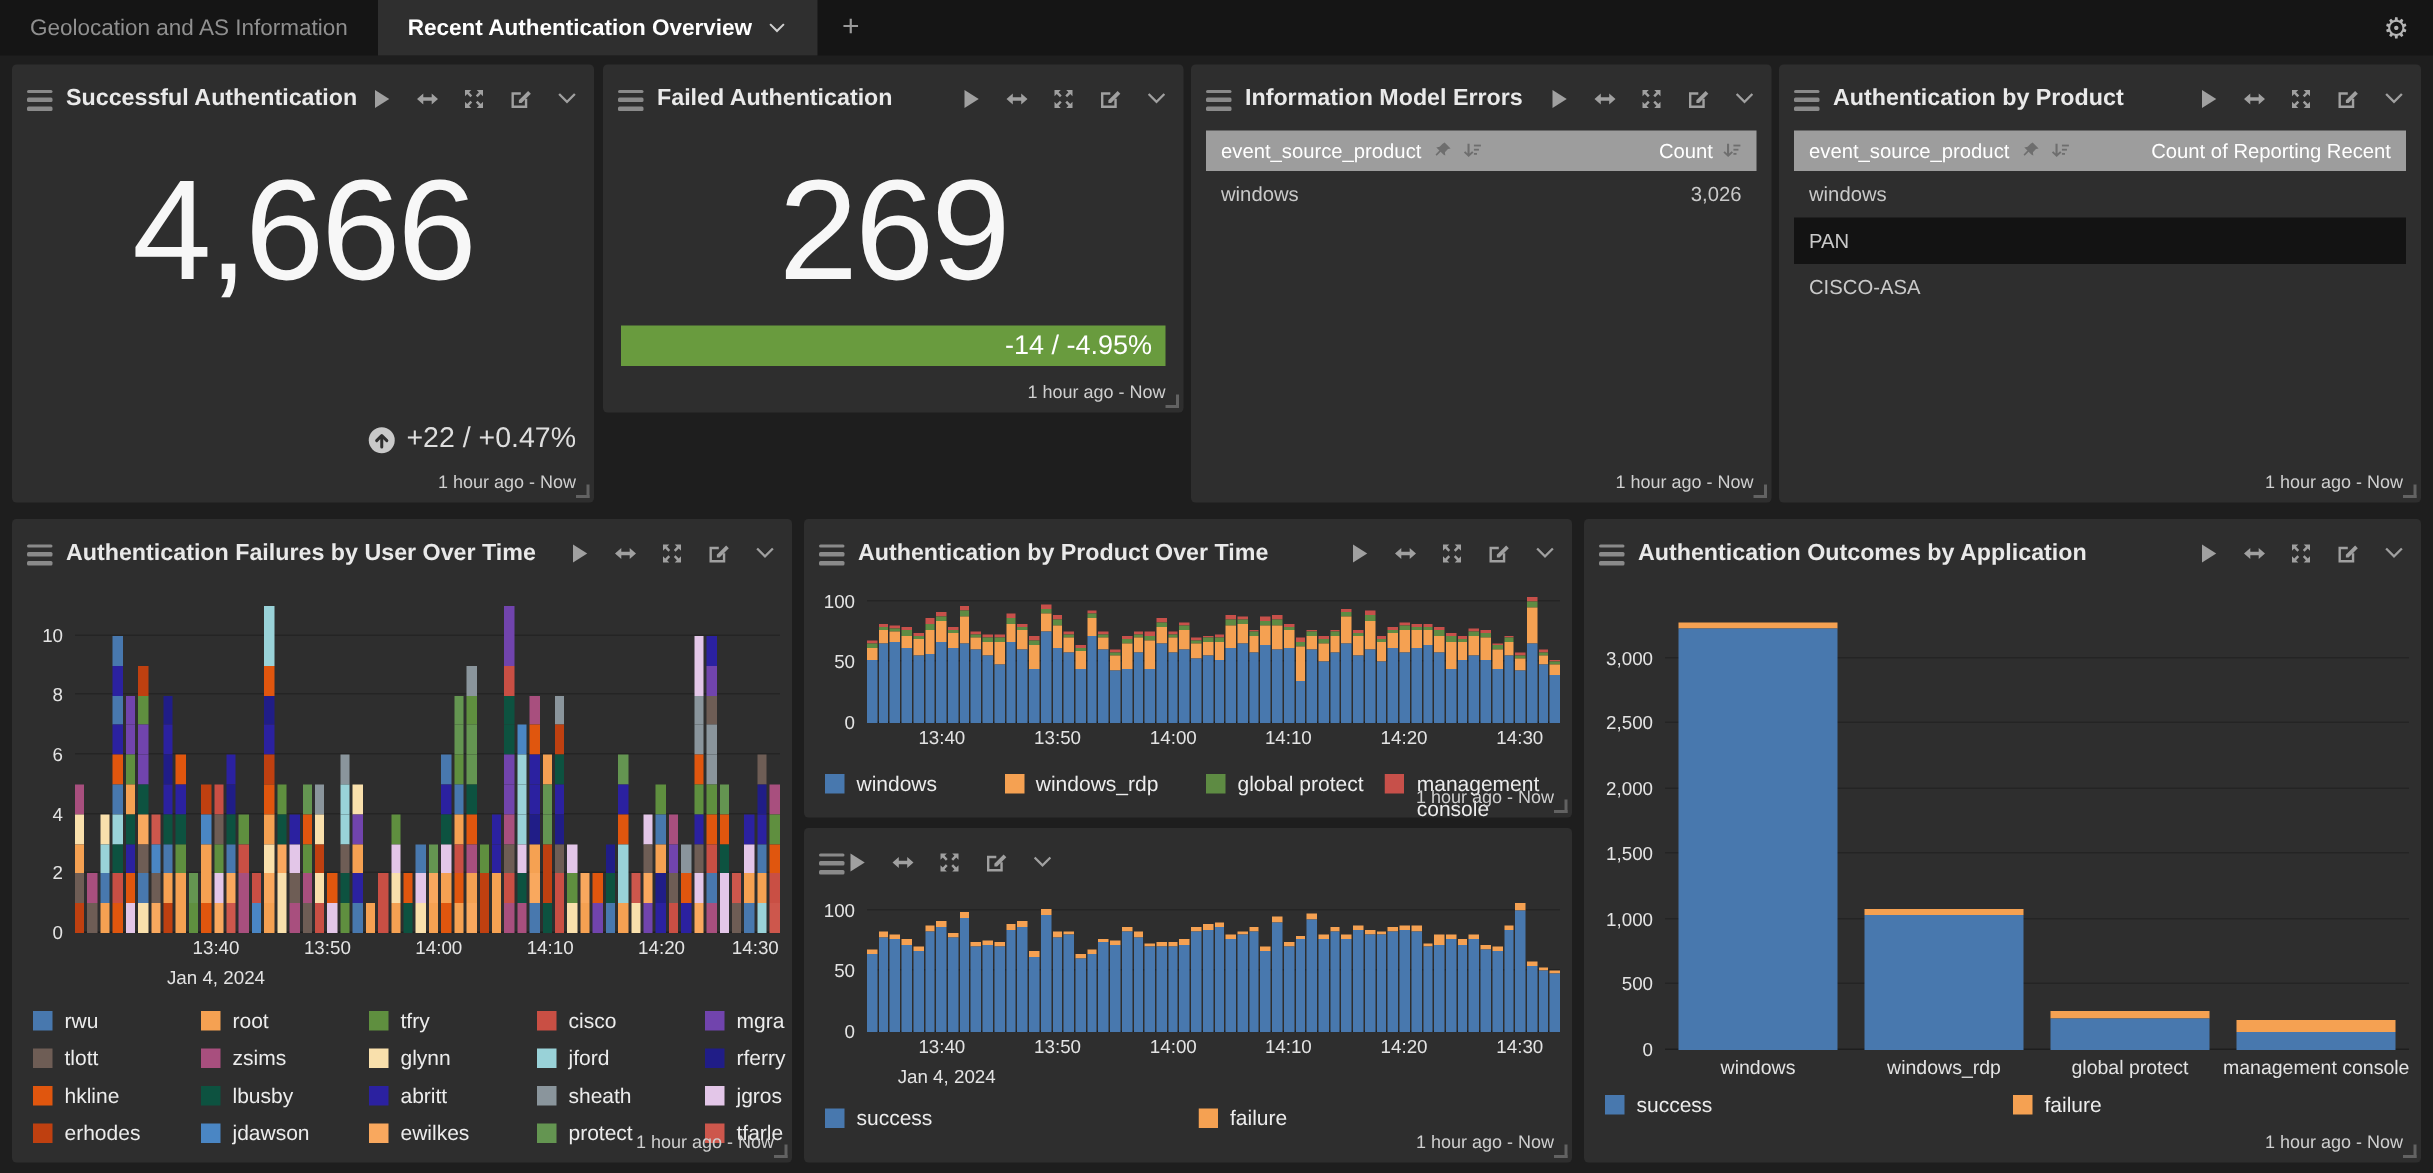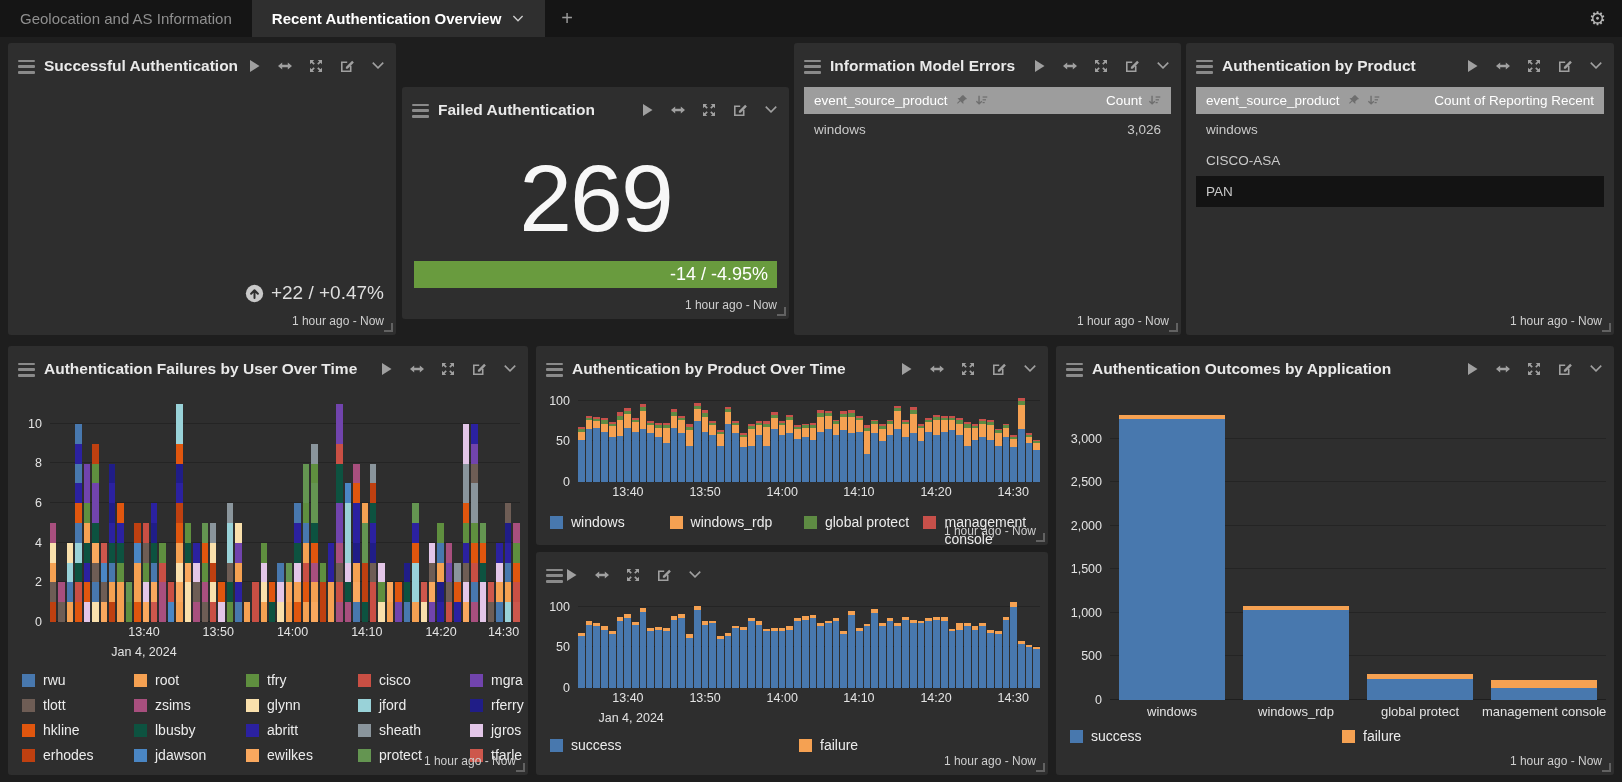--- a/index.html
+++ b/index.html
@@ -113,34 +113,35 @@
               <path d="M6.9 8.9l6.2-6.2 1.8 1.8-6.2 6.2H6.9z"></path>
             </svg>
           </span>
           <span class="action">
             <svg viewBox="0 0 16 16">
               <path d="M2.2 5.2L8 11l5.8-5.8-1.1-1.1L8 8.8 3.3 4.1z"></path>
             </svg>
           </span>
         </div>
     </header>
+    <div class="bignum">4,666</div>
     <div class="delta">
       <span class="dic">
           <svg viewBox="0 0 18 18">
             <circle cx="9" cy="9" r="8.2" fill="#c9c9c9"></circle>
             <path d="M9 13.2V6.4M5.8 9.2L9 6l3.2 3.2" stroke="#2e2e2e" stroke-width="1.9" fill="none" stroke-linecap="round" stroke-linejoin="round"></path>
           </svg>
         </span>
       <span>+22 / +0.47%</span>
     </div>
     <span class="trange">1 hour ago - Now</span>
     <span class="rsz"></span>
   </section>
 
-  <section class="panel" style="left:402px;top:6px;width:387px;height:232px;margin-top:44px;">
+  <section class="panel" style="left:402px;top:6px;width:387px;height:232px;">
     <header class="panel-hd">
       <span class="drag">
           <i></i>
           <i></i>
           <i></i>
         </span>
       <h2>Failed Authentication</h2>
       <div class="actions">
           <span class="action">
             <svg viewBox="0 0 16 16">
@@ -317,26 +318,26 @@
         </div>
         <div class="c2">
           <span>Count of Reporting Recent</span>
         </div>
       </div>
       <div id="tbl-abp">
           <div class="trow">
             <span class="c1">windows</span>
             <span class="c2"></span>
           </div>
+          <div class="trow hl">
+            <span class="c1">PAN</span>
+            <span class="c2"></span>
+          </div>
           <div class="trow">
             <span class="c1">CISCO-ASA</span>
-            <span class="c2"></span>
-          </div>
-          <div class="trow hl">
-            <span class="c1">PAN</span>
             <span class="c2"></span>
           </div>
         </div>
     </div>
     <span class="trange">1 hour ago - Now</span>
     <span class="rsz"></span>
   </section>
 
   <section class="panel" style="left:8px;top:309px;width:520px;height:429px;">
     <header class="panel-hd">

